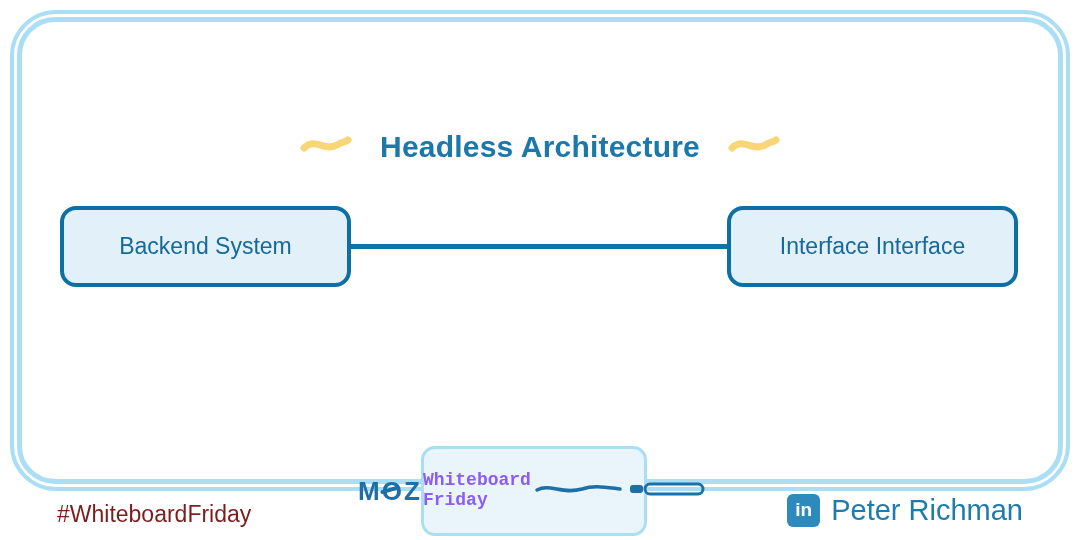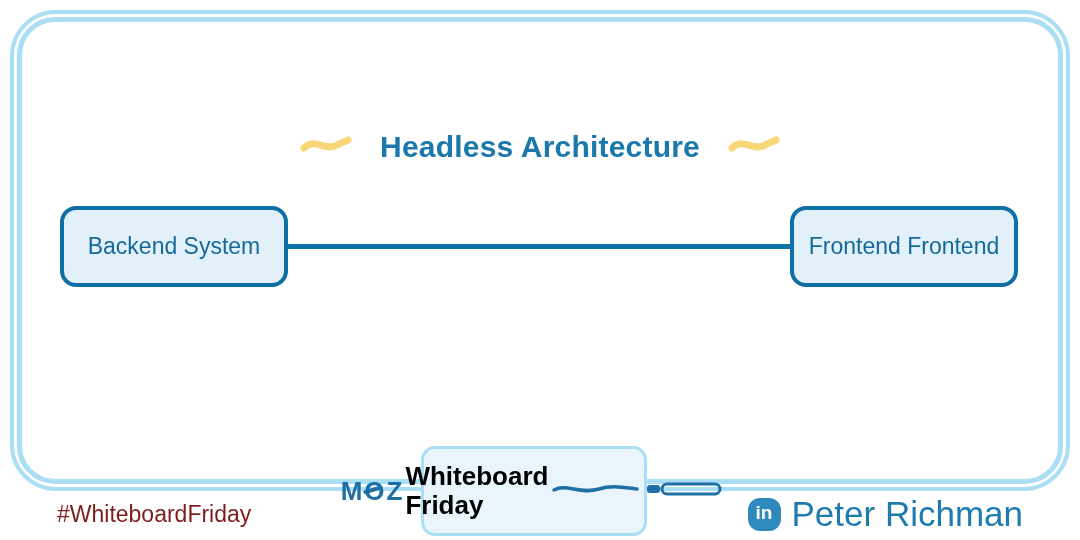--- a/index.html
+++ b/index.html
@@ -33,21 +33,21 @@
   .title-text {
     font-size:30px; font-weight:bold; color:#1a78ab; letter-spacing:0.2px;
   }
 
   
   .boxes-row {
     position:absolute; top:206px; left:60px; width:958px;
     display:flex; align-items:center; z-index:1;
   }
   .node {
-    width:228px; height:81px; box-sizing:border-box;
+    width:291px; height:81px; box-sizing:border-box;
     background:#e2f0f9;
     border:4px solid #0d6fa3;
     border-radius:16px;
     display:flex; align-items:center; justify-content:center;
     font-size:23px; color:#16699b;
   }
   .connector { flex:1; height:5px; background:#0c75a8; }
 
   
   .logo-box {
@@ -64,41 +64,41 @@
   .moz-text {
     font-size:26px; font-weight:800; letter-spacing:2px; color:#1d6fa5;
   }
   .moz-slash {
     position:absolute; left:50%; top:50%;
     width:19px; height:4px; border-radius:2px;
     background:#1d6fa5;
     transform:translate(-10px,-3px) rotate(-16deg);
   }
   .wf-text {
-    font-family:Liberation Sans, sans-serif;
-    font-size:26px; font-weight:600; color:#000000; line-height:1.1;
+    font-family:Liberation Mono, monospace;
+    font-size:18px; font-weight:600; color:#8b5cf6; line-height:1.1;
   }
 
   
   .hashtag {
     position:absolute; left:57px; top:501px;
     font-size:23px; color:#7f1d1d; z-index:1;
   }
   .author-row {
     position:absolute; right:57px; top:494px;
     display:flex; align-items:center; gap:11px; z-index:1;
   }
   .li-icon {
-    width:33px; height:33px; border-radius:12px;
+    width:33px; height:33px; border-radius:6px;
     background:#2e8abc; color:#ffffff;
     font-weight:bold; font-size:19px;
     display:flex; align-items:center; justify-content:center;
     padding-bottom:2px; box-sizing:border-box;
   }
-  .author-name { font-size:35px; color:#1d7bad; }
+  .author-name { font-size:29px; color:#1d7bad; }
 </style>
 </head>
 <body>
 
 <div class="frame"></div>
 
 <div class="title-row">
   <span>
     <svg width="52" height="24" viewBox="0 0 52 24">
       <path d="M4 15 C 15 4, 25 19, 37 12 C 43 8, 46 9, 48 7" fill="none" stroke="#f8d678" stroke-width="7" stroke-linecap="round"></path>
@@ -112,21 +112,21 @@
   </span>
 </div>
 
 <div class="boxes-row">
   <div class="node">
     <span>Backend System</span>
   </div>
   <div class="connector"></div>
   <div class="connector"></div>
   <div class="node">
-    <span>Frontend Frontend</span>
+    <span>Interface Interface</span>
   </div>
 </div>
 
 <div class="logo-box">
   <div class="moz-wrap">
     <span class="moz-text">MOZ</span>
     <span class="moz-slash"></span>
   </div>
   <div class="wf-text">Whiteboard Friday</div>
   <div>

